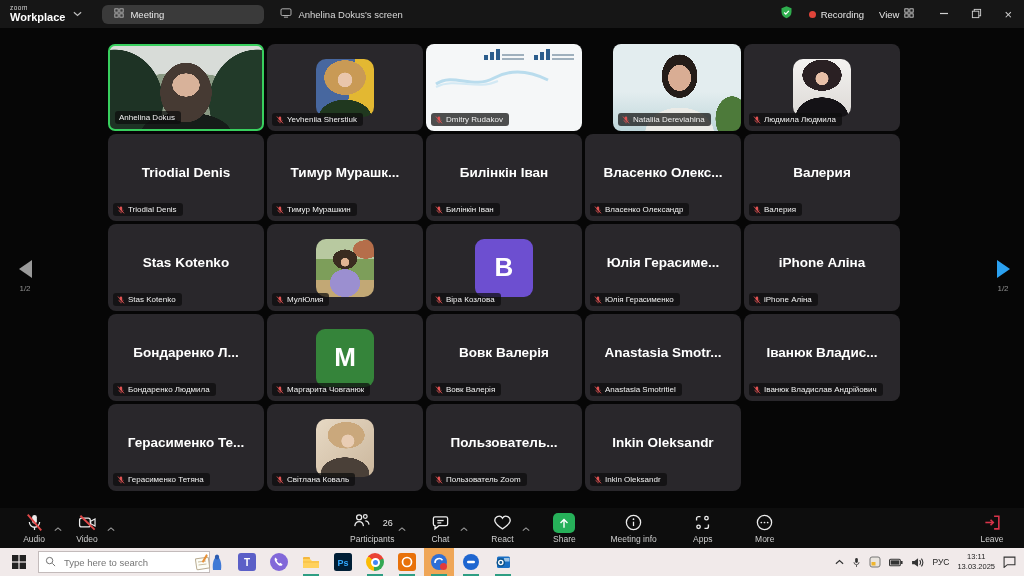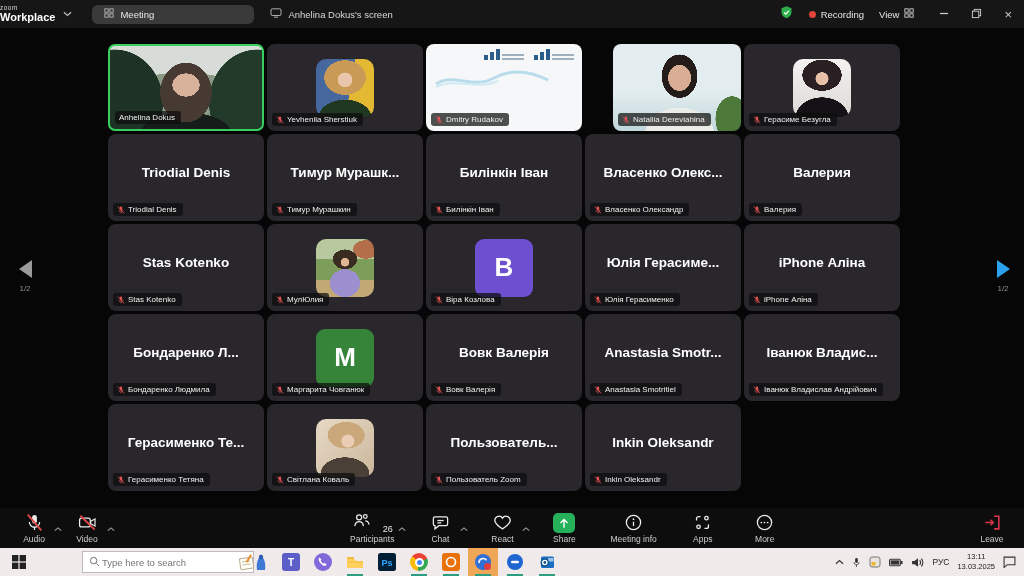--- a/index.html
+++ b/index.html
@@ -1,20 +1,20 @@
 <!DOCTYPE html>
 <html style="--accent-green: #26b059; --recording-red: #e0443a; --muted-red: #e05252; --active-green: #38cf5e; --pagination-blue: #2ba1f0;"><head>
 <meta charset="utf-8">
 <style>
   html,body{margin:0;padding:0;background:#333;}
   #stage{position:relative;width:1024px;height:576px;overflow:hidden;background:#060606;
          font-family:"Liberation Sans",sans-serif;-webkit-font-smoothing:antialiased;}
   
   .titlebar{position:absolute;top:0;left:0;right:0;height:28px;background:#161616;display:flex;align-items:center;z-index:5;}
-  .logo{line-height:1;color:#fff;}
+  .logo{margin-left:10px;line-height:1;color:#fff;}
   .logo .l1{font-size:6.5px;color:#d7d7d7;letter-spacing:.5px;}
   .logo .l2{font-size:11px;font-weight:bold;margin-top:1px;}
   .logo-chev{margin-left:8px;display:flex;align-items:center;}
   .tab-pill{margin-left:20px;height:19px;background:#3a3a3a;border-radius:6px;display:flex;align-items:center;
             gap:6px;padding:0 12px;width:138px;color:#e9e9e9;font-size:9.5px;}
   .tab-screen{margin-left:16px;display:flex;align-items:center;gap:6px;color:#d9d9d9;font-size:9.5px;}
   .tb-right{position:absolute;right:12px;top:0;height:28px;display:flex;align-items:center;gap:15px;}
   .rec{display:flex;align-items:center;gap:5px;color:#e6e6e6;font-size:9.5px;}
   .rec-dot{width:7px;height:7px;border-radius:50%;background:var(--recording-red,#e0443a);}
   .viewbtn{display:flex;align-items:center;gap:5px;color:#e6e6e6;font-size:9.5px;}
@@ -93,29 +93,29 @@
   
   .toolbar{position:absolute;left:0;right:0;bottom:28px;height:40px;background:#0d0d0d;z-index:5;}
   .tb-group{position:absolute;top:0;height:40px;display:flex;align-items:center;}
   .tbg-left{left:18px;gap:21px;}
   .tbg-center{left:350px;gap:30px;}
   .tbg-right{right:16px;}
   .tb{position:relative;display:flex;flex-direction:column;align-items:center;min-width:32px;cursor:default;}
   .tb .ic{height:20px;display:flex;align-items:center;justify-content:center;}
   .tb .lb{font-size:8.5px;color:#cfcfcf;margin-top:1px;white-space:nowrap;}
   .tb .chev{position:absolute;top:5px;right:-12px;}
-  .ic-row{display:flex;align-items:flex-end;gap:12px;}
+  .ic-row{display:flex;align-items:center;gap:12px;}
   .tb-count{font-size:9px;color:#e8e8e8;margin-top:0px;}
   .share-box{background:var(--accent-green,#26b059);width:22px;height:20px;border-radius:5px;
              display:flex;align-items:center;justify-content:center;}
   
   .taskbar{position:absolute;left:0;right:0;bottom:0;height:28px;background:#f1eaea;display:flex;align-items:center;z-index:6;}
   .start{width:38px;height:28px;display:flex;align-items:center;justify-content:center;}
   .searchbox{position:relative;width:172px;height:22px;background:#fff;border:1px solid #c3bbbb;
-             display:flex;align-items:center;padding:0 6px;box-sizing:border-box;margin-left:44px;}
+             display:flex;align-items:center;gap:6px;padding:0 6px;box-sizing:border-box;}
   .searchbox input{border:0;outline:0;flex:1;font-size:9.5px;color:#444;background:rgba(0,0,0,0);
                    font-family:"Liberation Sans",sans-serif;min-width:0;}
   .search-deco{position:absolute;right:-16px;bottom:0;display:flex;align-items:flex-end;}
   .tcells{display:flex;align-items:center;margin-left:22px;gap:2px;}
   .tcell{position:relative;width:30px;height:28px;display:flex;align-items:center;justify-content:center;}
   .tcell.active{background:#efa657;}
   .trun{position:absolute;bottom:0;left:7px;width:16px;height:2px;background:#2e9e83;}
   .ti{width:18px;height:18px;display:flex;align-items:center;justify-content:center;}
   .ti-chrome{border-radius:50%;background:conic-gradient(from -50deg,#ea4335 0 33%,#34a853 33% 66%,#fbbc05 66%);position:relative;}
   .ti-chrome:after{content:"";position:absolute;inset:4.5px;border-radius:50%;background:#4285f4;border:2px solid #fff;}
@@ -277,21 +277,21 @@
           <div class="avatar av-liudmyla"></div>
           <div class="plabel">
             <span class="mic-muted-sm">
               <svg viewBox="0 0 12 12" width="8" height="8">
                 <rect x="4.2" y="0.8" width="3.6" height="6" rx="1.8" fill="#e05252"></rect>
                 <path d="M2.8 5.8a3.2 3.2 0 0 0 6.4 0" fill="none" stroke="#e05252" stroke-width="1"></path>
                 <line x1="6" y1="9" x2="6" y2="11" stroke="#e05252" stroke-width="1"></line>
                 <line x1="1.5" y1="0.8" x2="10.5" y2="11" stroke="#e05252" stroke-width="1.4"></line>
               </svg>
             </span>
-            <span class="plabel-text">Герасиме Безугла</span>
+            <span class="plabel-text">Людмила Людмила</span>
           </div>
         </div>
         <div class="tile">
           <div class="bigname">Triodial Denis</div>
           <div class="plabel">
             <span class="mic-muted-sm">
               <svg viewBox="0 0 12 12" width="8" height="8">
                 <rect x="4.2" y="0.8" width="3.6" height="6" rx="1.8" fill="#e05252"></rect>
                 <path d="M2.8 5.8a3.2 3.2 0 0 0 6.4 0" fill="none" stroke="#e05252" stroke-width="1"></path>
                 <line x1="6" y1="9" x2="6" y2="11" stroke="#e05252" stroke-width="1"></line>

